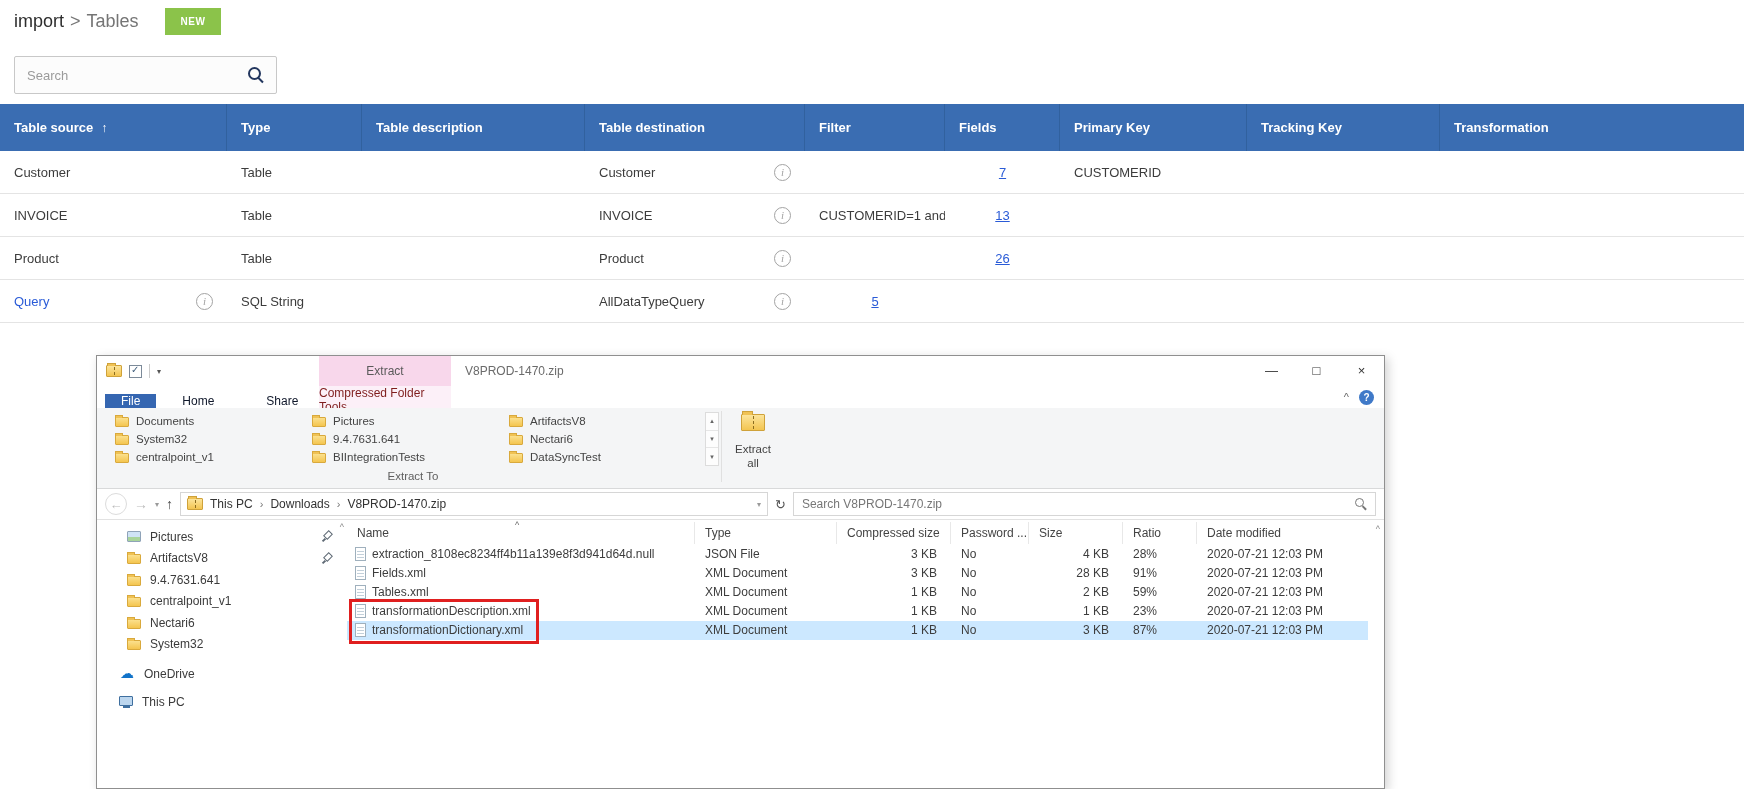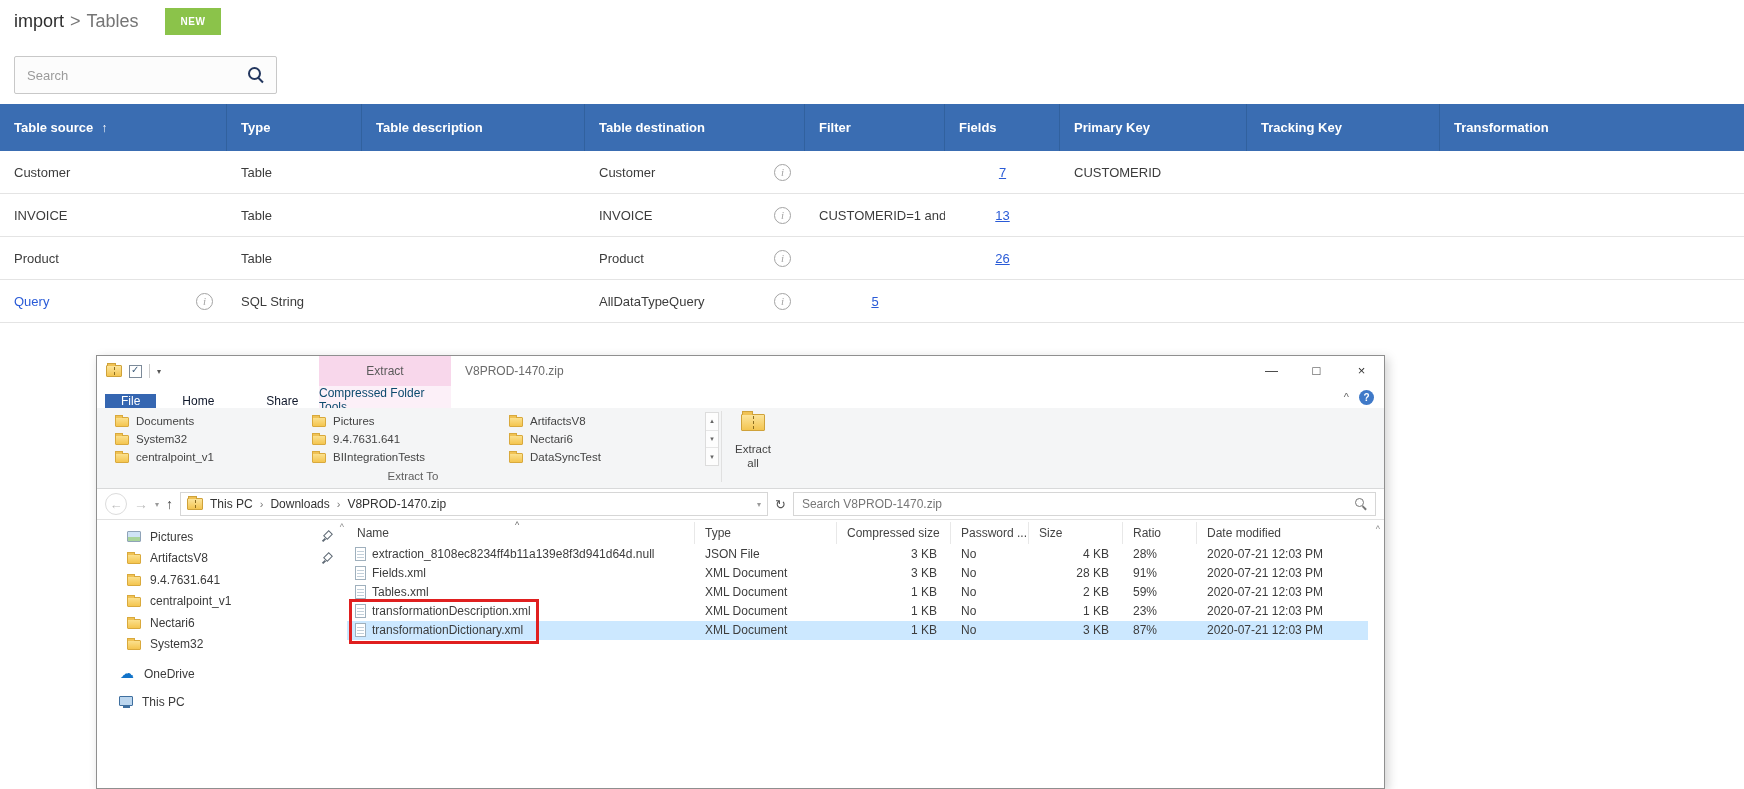--- a/index.html
+++ b/index.html
@@ -60,21 +60,21 @@
                display: flex; align-items: center; justify-content: center; color: #5a5a5a; }
   .title-text { position: absolute; left: 368px; top: 0; height: 30px; display: flex; align-items: center; color: #6b6b6b; }
   .win-controls { position: absolute; right: 0; top: 0; display: flex; }
   .win-btn { width: 45px; height: 29px; display: flex; align-items: center; justify-content: center;
              font-size: 13px; color: #333; cursor: default; }
 
   .tabrow { height: 22px; display: flex; align-items: flex-end; padding-left: 8px; position: relative; background: #fff; }
   .tab { padding: 0 26px; display: flex; align-items: center; color: #0f172a; }
   .tab.file { background: #3566b1; color: #fff; padding: 0 16px; }
   .tab.ctx { position: absolute; left: 222px; top: 0; width: 132px; justify-content: center;
-             background: #fcf0f8; color: #0c4a6e; padding: 0; }
+             background: #fcf0f8; color: #7f1d1d; padding: 0; }
   .ribbon-right { position: absolute; right: 10px; top: 0; height: 22px; display: flex; align-items: center; gap: 10px; }
   .collapse-caret { color: #666; font-size: 11px; }
   .help-badge { width: 15px; height: 15px; border-radius: 50%; background: #3f79c8; color: #fff; font-size: 10px;
                 font-weight: bold; display: flex; align-items: center; justify-content: center; }
 
   .ribbon { height: 81px; background: #f4f5f6; border-bottom: 1px solid #d8d9da; position: relative; }
   .dest-grid { position: absolute; left: 10px; top: 4px; display: grid;
                grid-template-columns: 197px 197px 197px; grid-auto-rows: 18px; }
   .dest-item { display: flex; align-items: center; gap: 7px; padding-left: 8px; font-size: 11.5px; color: #444;
                overflow: hidden; white-space: nowrap; }

